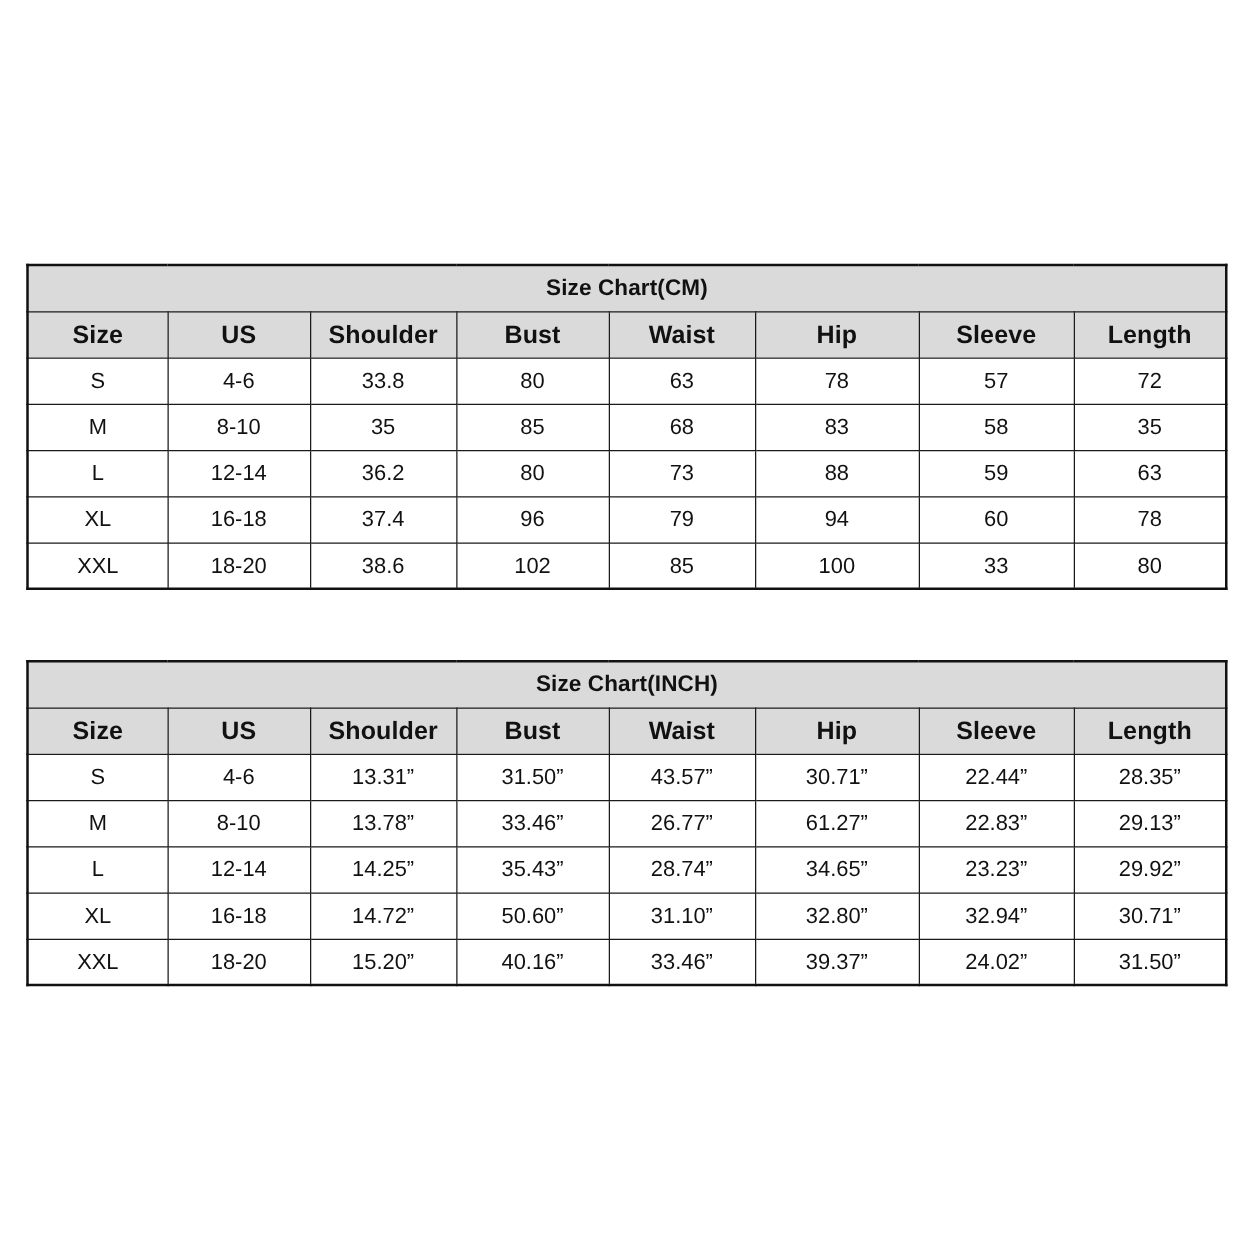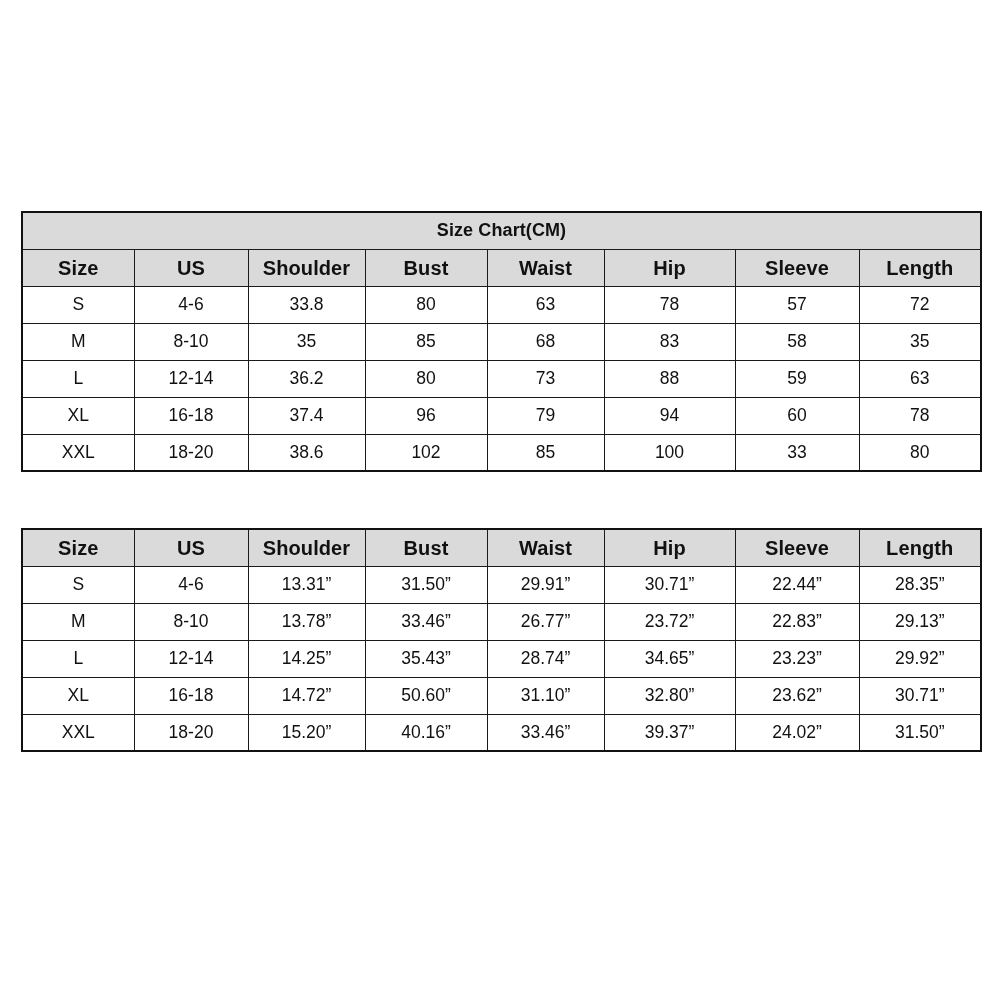--- a/index.html
+++ b/index.html
@@ -173,69 +173,72 @@
       <col class="c-size">
         <col class="c-us">
         <col class="c-shoulder">
         <col class="c-bust">
       <col class="c-waist">
         <col class="c-hip">
         <col class="c-sleeve">
         <col class="c-length">
     </colgroup>
     <tbody>
+      <tr class="title-row">
+        <td colspan="8">Size Chart(INCH)</td>
+      </tr>
       <tr class="head-row">
         <th>Size</th>
         <th>US</th>
         <th>Shoulder</th>
         <th>Bust</th>
         <th>Waist</th>
         <th>Hip</th>
         <th>Sleeve</th>
         <th>Length</th>
       </tr>
 
       <tr class="body-row">
         <td>S</td>
         <td>4-6</td>
         <td>13.31”</td>
         <td>31.50”</td>
-        <td>29.91”</td>
+        <td>43.57”</td>
         <td>30.71”</td>
         <td>22.44”</td>
         <td>28.35”</td>
       </tr>
       <tr class="body-row">
         <td>M</td>
         <td>8-10</td>
         <td>13.78”</td>
         <td>33.46”</td>
         <td>26.77”</td>
-        <td>23.72”</td>
+        <td>61.27”</td>
         <td>22.83”</td>
         <td>29.13”</td>
       </tr>
       <tr class="body-row">
         <td>L</td>
         <td>12-14</td>
         <td>14.25”</td>
         <td>35.43”</td>
         <td>28.74”</td>
         <td>34.65”</td>
         <td>23.23”</td>
         <td>29.92”</td>
       </tr>
       <tr class="body-row">
         <td>XL</td>
         <td>16-18</td>
         <td>14.72”</td>
         <td>50.60”</td>
         <td>31.10”</td>
         <td>32.80”</td>
-        <td>23.62”</td>
+        <td>32.94”</td>
         <td>30.71”</td>
       </tr>
       <tr class="body-row">
         <td>XXL</td>
         <td>18-20</td>
         <td>15.20”</td>
         <td>40.16”</td>
         <td>33.46”</td>
         <td>39.37”</td>
         <td>24.02”</td>

